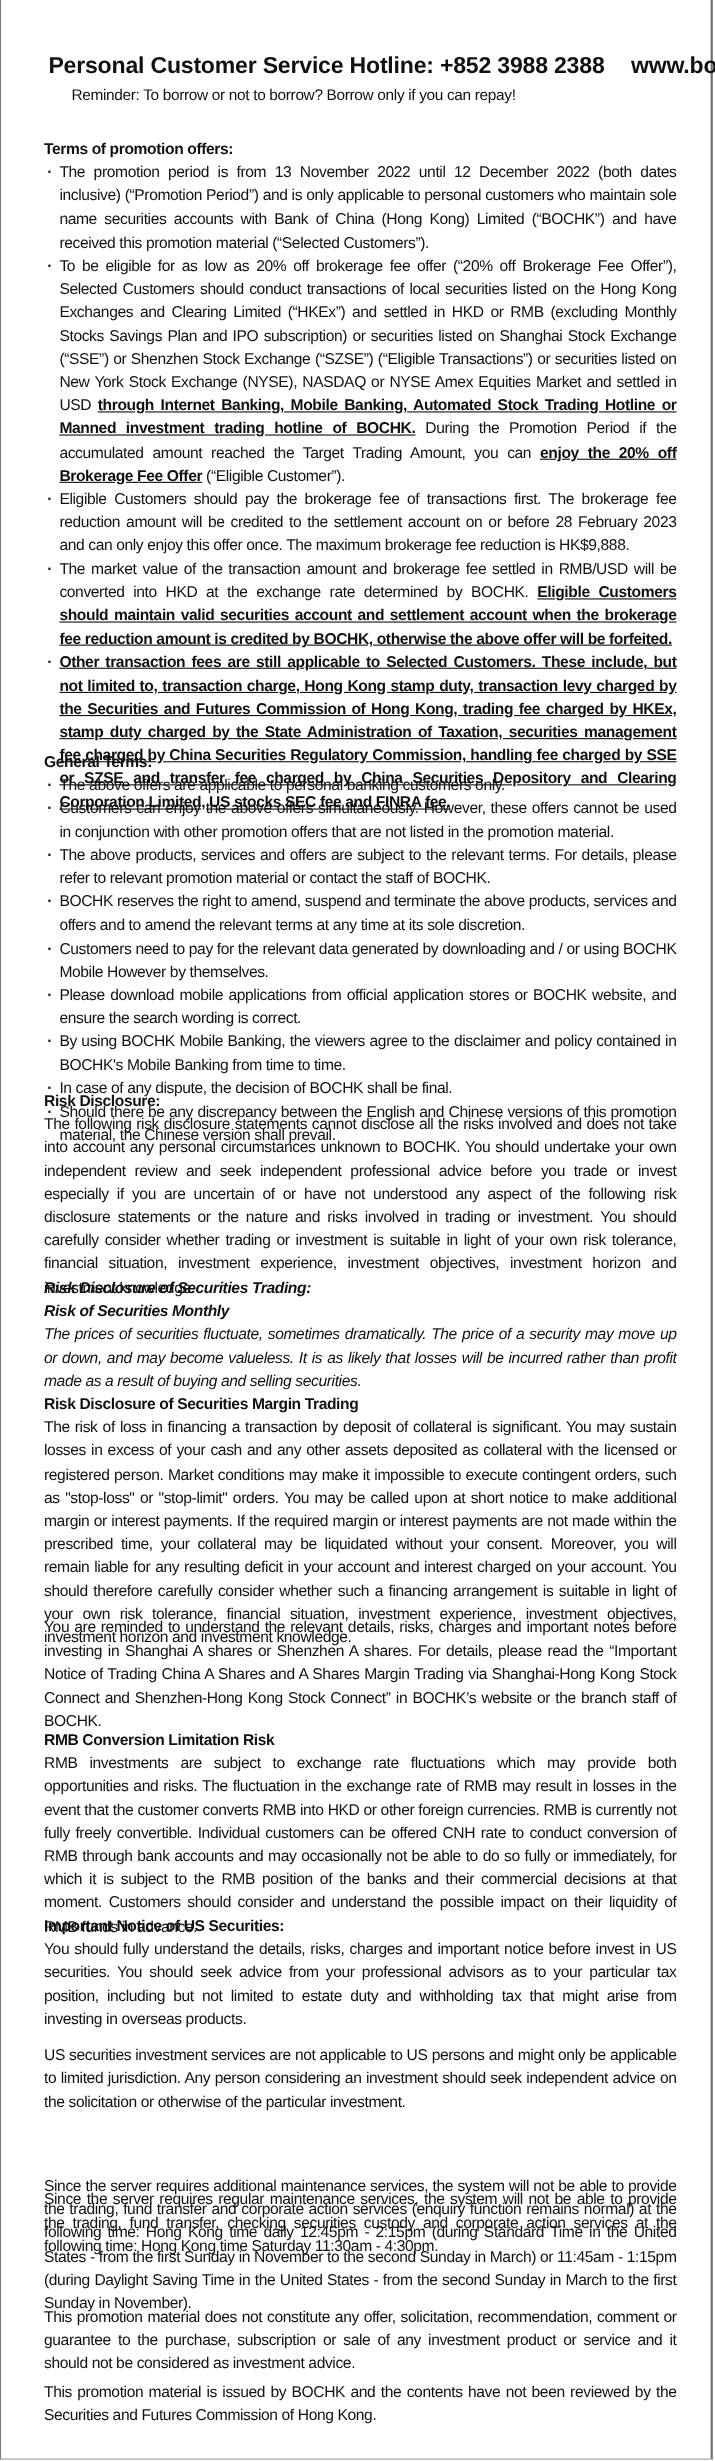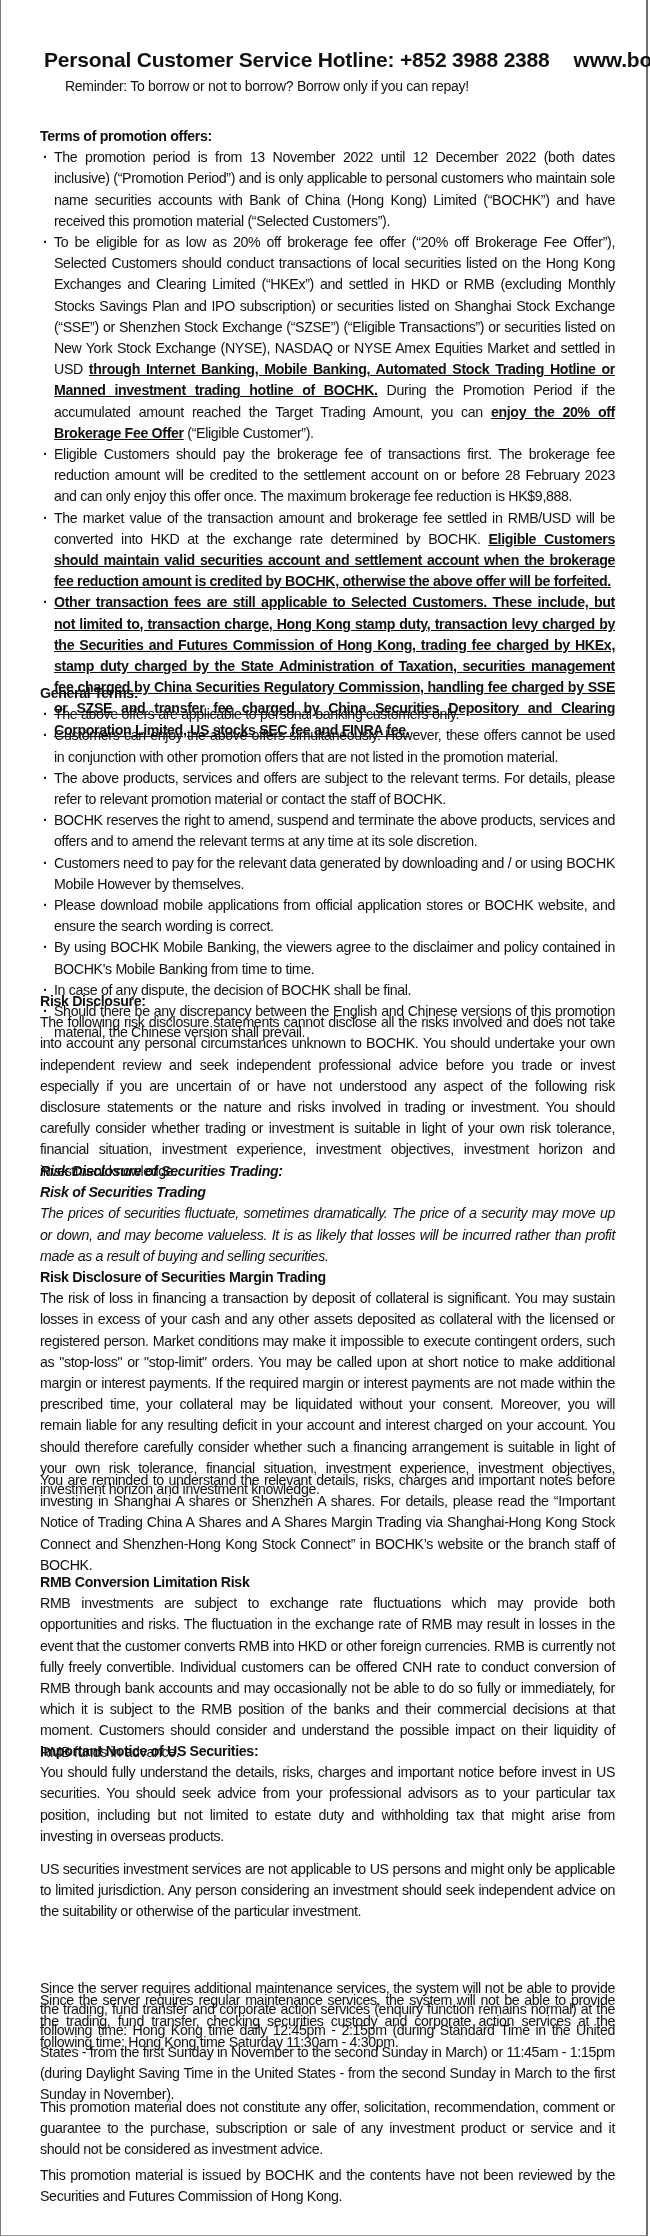--- a/index.html
+++ b/index.html
@@ -93,21 +93,21 @@
     </ul>
   </div>
 
   <div class="block narrow" style="top:991px;">
     <div class="h">Risk Disclosure:</div>
     <p>The following risk disclosure statements cannot disclose all the risks involved and does not take into account any personal circumstances unknown to BOCHK. You should undertake your own independent review and seek independent professional advice before you trade or invest especially if you are uncertain of or have not understood any aspect of the following risk disclosure statements or the nature and risks involved in trading or investment. You should carefully consider whether trading or investment is suitable in light of your own risk tolerance, financial situation, investment experience, investment objectives, investment horizon and investment knowledge.</p>
   </div>
 
   <div class="block narrow" style="top:1161px;font-style:italic;">
     <div class="h">Risk Disclosure of Securities Trading:</div>
-    <div class="h">Risk of Securities Trading</div>
+    <div class="h">Risk of Securities Monthly</div>
     <p>The prices of securities fluctuate, sometimes dramatically. The price of a security may move up or down, and may become valueless. It is as likely that losses will be incurred rather than profit made as a result of buying and selling securities.</p>
   </div>
 
   <div class="block narrow" style="top:1267px;">
     <div class="h">Risk Disclosure of Securities Margin Trading</div>
     <p>The risk of loss in financing a transaction by deposit of collateral is significant. You may sustain losses in excess of your cash and any other assets deposited as collateral with the licensed or registered person. Market conditions may make it impossible to execute contingent orders, such as "stop-loss" or "stop-limit" orders. You may be called upon at short notice to make additional margin or interest payments. If the required margin or interest payments are not made within the prescribed time, your collateral may be liquidated without your consent. Moreover, you will remain liable for any resulting deficit in your account and interest charged on your account. You should therefore carefully consider whether such a financing arrangement is suitable in light of your own risk tolerance, financial situation, investment experience, investment objectives, investment horizon and investment knowledge.</p>
   </div>
 
   <div class="block narrow" style="top:1470px;">
     <p>You are reminded to understand the relevant details, risks, charges and important notes before investing in Shanghai A shares or Shenzhen A shares. For details, please read the “Important Notice of Trading China A Shares and A Shares Margin Trading via Shanghai-Hong Kong Stock Connect and Shenzhen-Hong Kong Stock Connect” in BOCHK’s website or the branch staff of BOCHK.</p>
@@ -116,21 +116,21 @@
   <div class="block narrow" style="top:1572px;">
     <div class="h">RMB Conversion Limitation Risk</div>
     <p>RMB investments are subject to exchange rate fluctuations which may provide both opportunities and risks. The fluctuation in the exchange rate of RMB may result in losses in the event that the customer converts RMB into HKD or other foreign currencies. RMB is currently not fully freely convertible. Individual customers can be offered CNH rate to conduct conversion of RMB through bank accounts and may occasionally not be able to do so fully or immediately, for which it is subject to the RMB position of the banks and their commercial decisions at that moment. Customers should consider and understand the possible impact on their liquidity of RMB funds in advance.</p>
   </div>
 
   <div class="block narrow" style="top:1741px;">
     <div class="h">Important Notice of US Securities:</div>
     <p>You should fully understand the details, risks, charges and important notice before invest in US securities. You should seek advice from your professional advisors as to your particular tax position, including but not limited to estate duty and withholding tax that might arise from investing in overseas products.</p>
   </div>
   <div class="block narrow" style="top:1859px;">
-    <p>US securities investment services are not applicable to US persons and might only be applicable to limited jurisdiction. Any person considering an investment should seek independent advice on the suitability or otherwise of the particular investment.</p>
+    <p>US securities investment services are not applicable to US persons and might only be applicable to limited jurisdiction. Any person considering an investment should seek independent advice on the solicitation or otherwise of the particular investment.</p>
   </div>
 
   <div class="block narrow" style="top:1990px;">
     <p>Since the server requires regular maintenance services, the system will not be able to provide the trading, fund transfer, checking securities custody and corporate action services at the following time: Hong Kong time Saturday 11:30am - 4:30pm.</p>
   </div>
   <div class="block narrow" style="top:1978px;">
     <p>Since the server requires additional maintenance services, the system will not be able to provide the trading, fund transfer and corporate action services (enquiry function remains normal) at the following time: Hong Kong time daily 12:45pm - 2:15pm (during Standard Time in the United States - from the first Sunday in November to the second Sunday in March) or 11:45am - 1:15pm (during Daylight Saving Time in the United States - from the second Sunday in March to the first Sunday in November).</p>
   </div>
 
   <div class="block narrow" style="top:2097px;">

